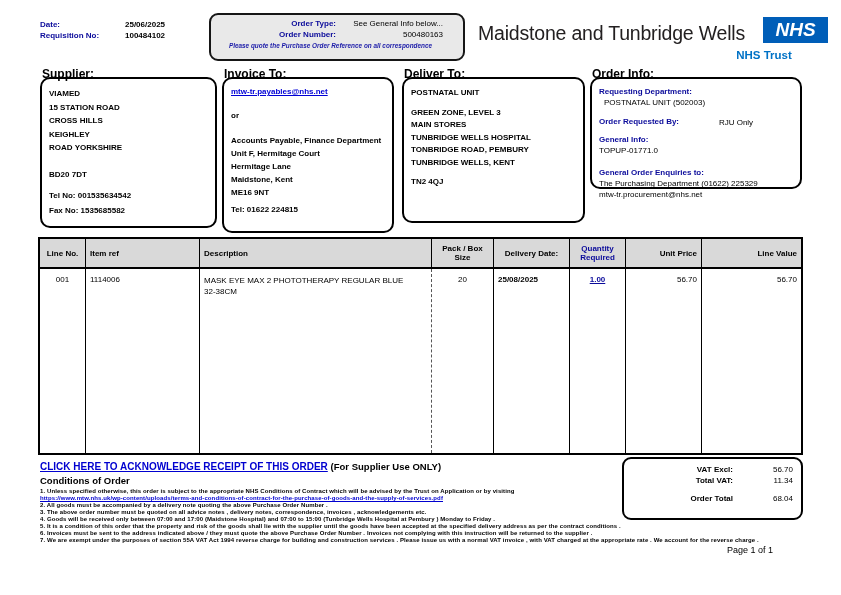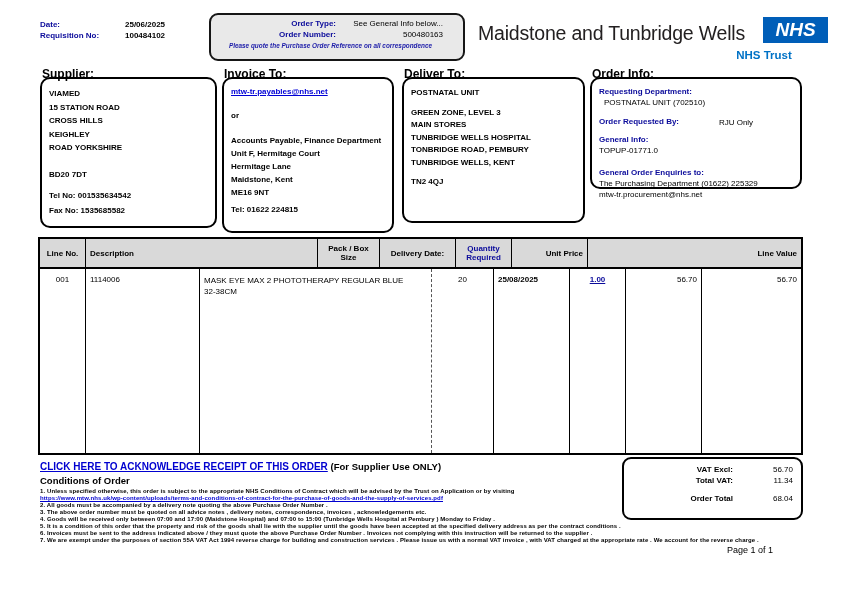--- a/index.html
+++ b/index.html
@@ -167,40 +167,41 @@
     <div class="line">MAIN STORES</div>
     <div class="line">TUNBRIDGE WELLS HOSPITAL</div>
     <div class="line">TONBRIDGE ROAD, PEMBURY</div>
     <div class="line">TUNBRIDGE WELLS, KENT</div>
     <div class="line postcode">TN2 4QJ</div>
   </div>
 
   <div id="other-box" class="abs panel">
     <div class="grp">
       <div class="blabel">Requesting Department:</div>
-      <div class="bval" style="padding-left:5px;">POSTNATAL UNIT   (702510)</div>
+      <div class="bval" style="padding-left:5px;">POSTNATAL UNIT   (502003)</div>
     </div>
     <div class="req-row">
       <div class="blabel">Order Requested By:</div>
       <div class="bval">RJU Only</div>
     </div>
     <div class="grp">
       <div class="blabel">General Info:</div>
       <div class="bval">TOPUP-01771.0</div>
     </div>
     <div class="grp" style="margin-top:12px;">
       <div class="blabel">General Order Enquiries to:</div>
       <div class="bval">The Purchasing Department (01622) 225329</div>
       <div class="bval">mtw-tr.procurement@nhs.net</div>
     </div>
   </div>
 
   <div id="po-table" class="abs">
     <div class="trow thead">
       <div class="cell c1 ha-c">Line No.</div>
+      <div class="cell c2">Item ref</div>
       <div class="cell c3">Description</div>
       <div class="cell c4 ha-c">Pack / Box Size</div>
       <div class="cell c5 ha-c">Delivery Date:</div>
       <div class="cell c6 ha-c navy">Quantity Required</div>
       <div class="cell c7 ha-r">Unit Price</div>
       <div class="cell c8 ha-r">Line Value</div>
     </div>
     <div class="trow tbody">
       <div class="cell c1">001</div>
       <div class="cell c2">1114006</div>

